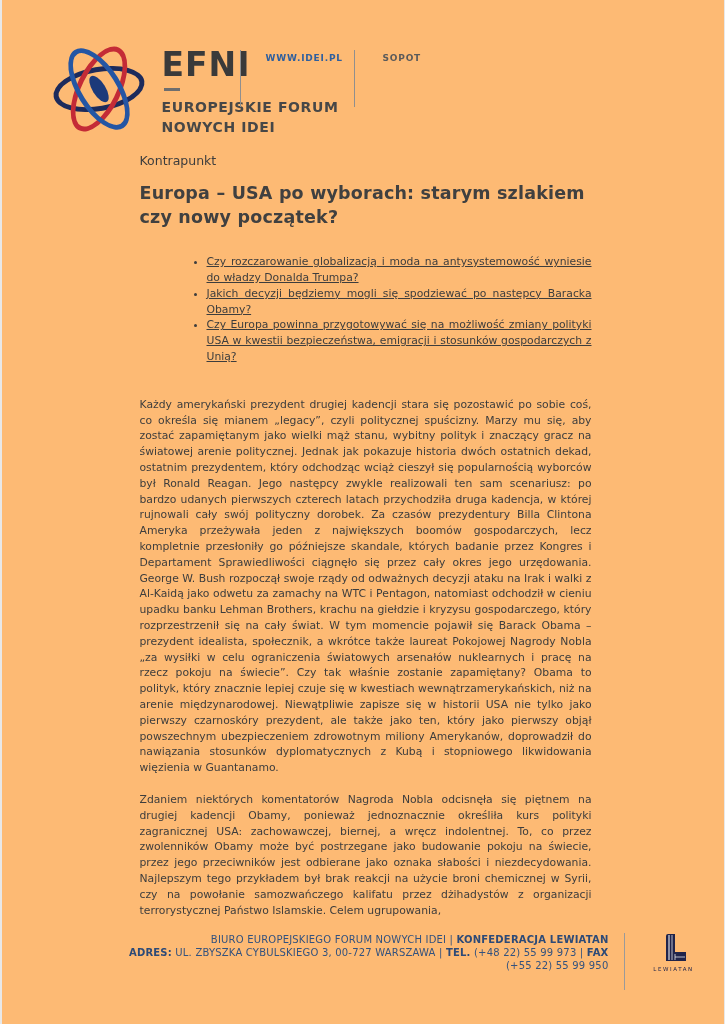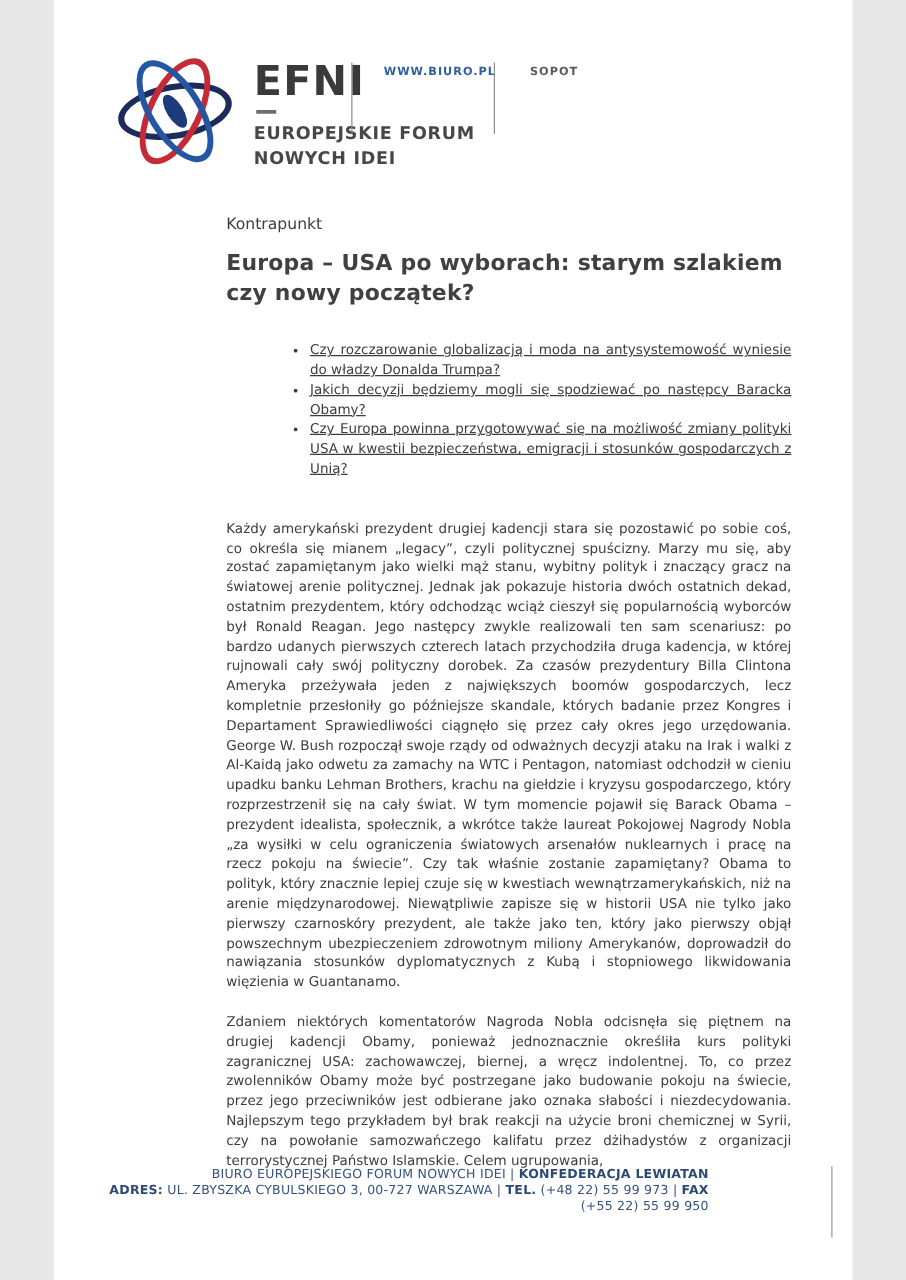--- a/index.html
+++ b/index.html
@@ -1,20 +1,20 @@
 <!DOCTYPE html>
 <html><head>
 <meta charset="utf-8">
 <style>
   html,body { margin:0; padding:0; background:#e8e8e8; }
   .page {
     position:relative;
-    width:639px; height:1024px;
+    width:722px; height:1024px;
     margin:0 auto;
-    background:#ffffff;
+    background:#fdba74;
     overflow:hidden;
     font-family:"DejaVu Sans", sans-serif;
     color:#3d3d3d;
   }
 
   
   .logo-globe { position:absolute; left:50px; top:40px; width:94px; height:98px; }
   .orbit {
     position:absolute; left:50%; top:50%;
     width:82px; height:34px;
@@ -36,21 +36,21 @@
 
   .hdivider { position:absolute; width:1px; background:#8f8f8f; }
   .hdivider.d1 { left:238px; top:50px; height:57px; }
   .hdivider.d2 { left:352px; top:50px; height:57px; }
 
   .hdr-link { position:absolute; top:53px; font-size:9px; font-weight:bold; letter-spacing:0.8px; }
   .website { left:264px; color:#2f5f9e; }
   .city    { left:381px; color:#5a5a5a; }
 
   
-  .content { position:absolute; left:138px; top:171px; width:452px; }
+  .content { position:absolute; left:138px; top:153px; width:452px; }
 
   .kicker { font-size:12.5px; color:#3d3d3d; }
   .doc-title {
     margin:14px 0 0 0;
     font-size:17.5px; font-weight:bold; color:#404040;
     line-height:1.35; letter-spacing:0.2px;
   }
   .bullet-list {
     margin:25px 0 0 0;
     padding-left:67px;
@@ -100,21 +100,21 @@
   <div class="logo-text">
     <div class="logo-acronym">EFNI</div>
     <div class="logo-dash"></div>
     <div class="logo-sub">
       <div>EUROPEJSKIE FORUM</div>
       <div>NOWYCH IDEI</div>
     </div>
   </div>
 
   <div class="hdivider d1"></div>
-  <div class="hdr-link website">WWW.BIURO.PL</div>
+  <div class="hdr-link website">WWW.IDEI.PL</div>
   <div class="hdivider d2"></div>
   <div class="hdr-link city">SOPOT</div>
 
   <div class="content">
     <div class="kicker">Kontrapunkt</div>
     <h1 class="doc-title">Europa – USA po wyborach: starym szlakiem czy nowy początek?</h1>
 
     <ul class="bullet-list">
       <li>Czy rozczarowanie globalizacją i moda na antysystemowość wyniesie do władzy Donalda Trumpa?</li>
       <li>Jakich decyzji będziemy mogli się spodziewać po następcy Baracka Obamy?</li>

